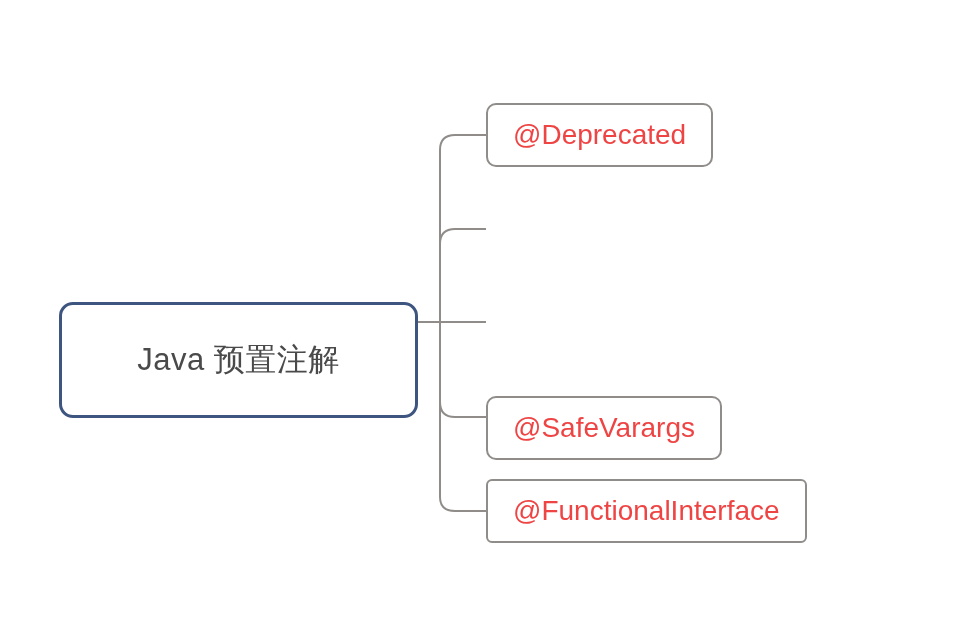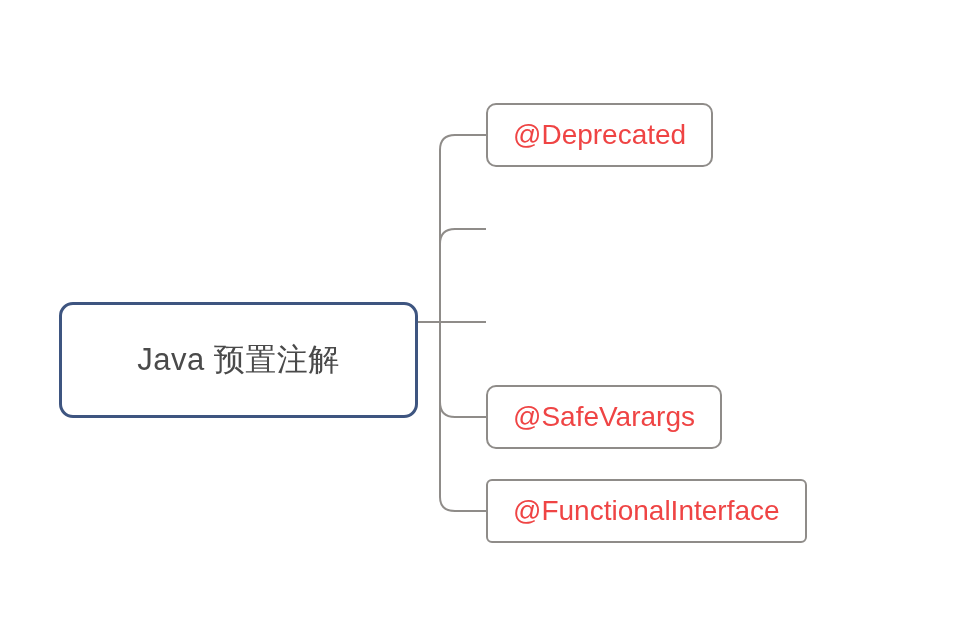--- a/index.html
+++ b/index.html
@@ -53,21 +53,21 @@
     padding: 0 25px;
     line-height: 60px;
     font-size: 28px;
     font-weight: 400;
     color: #ef4444;
     display: inline-block;
   }
   .child-0 { top: 103px; }
   .child-1 { top: 197px; }
   .child-2 { top: 291px; }
-  .child-3 { top: 385px; text-align: right; }
+  .child-3 { top: 396px; text-align: right; }
   .child-4 { top: 479px; border-radius: 6px; }
 </style>
 </head>
 <body>
 
 <div class="canvas">
 
   <svg class="connectors" viewBox="0 0 954 638" xmlns="http://www.w3.org/2000/svg">
     <g stroke="#8f8c89" stroke-width="2" fill="none" stroke-linecap="butt">
 

